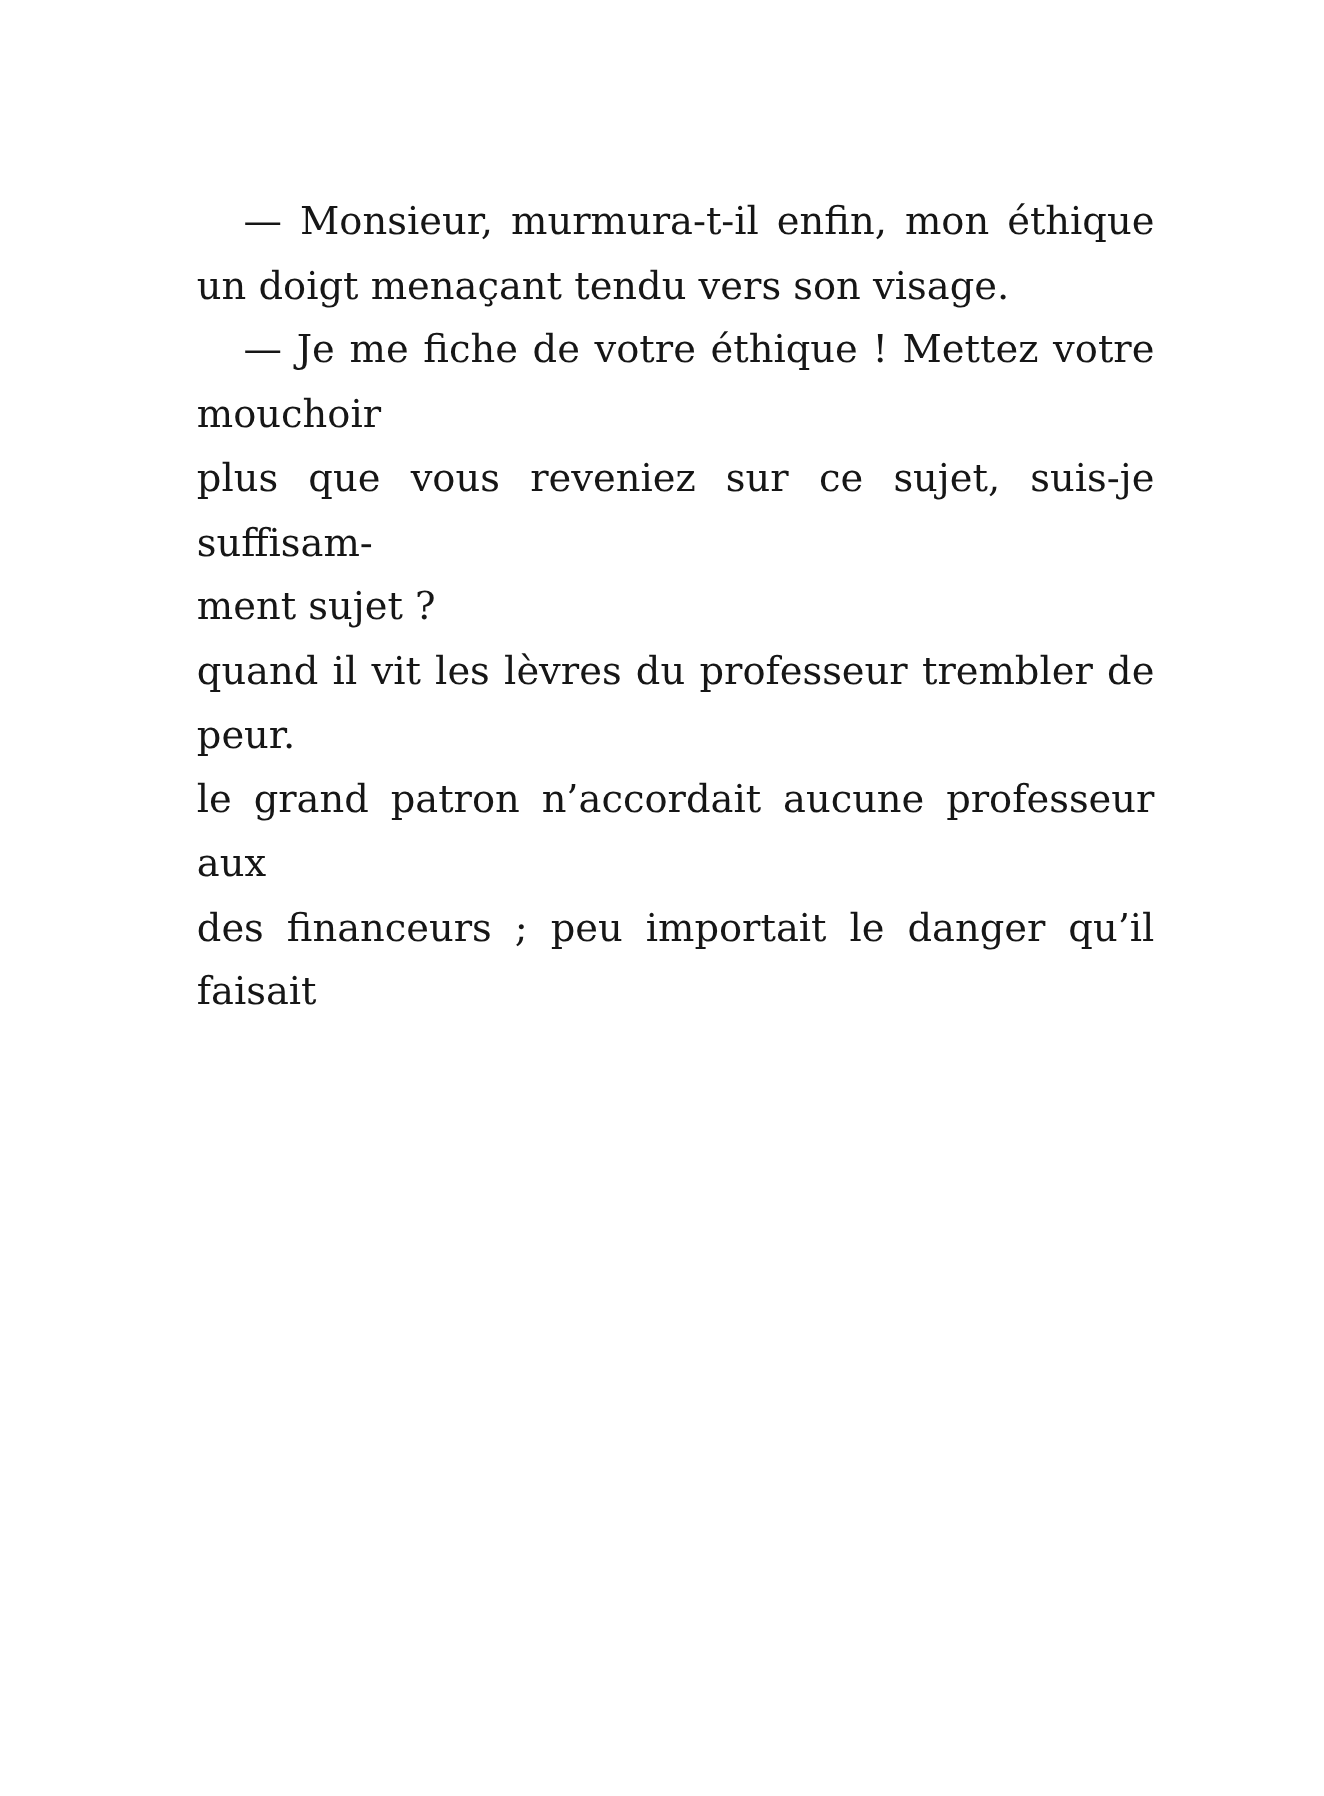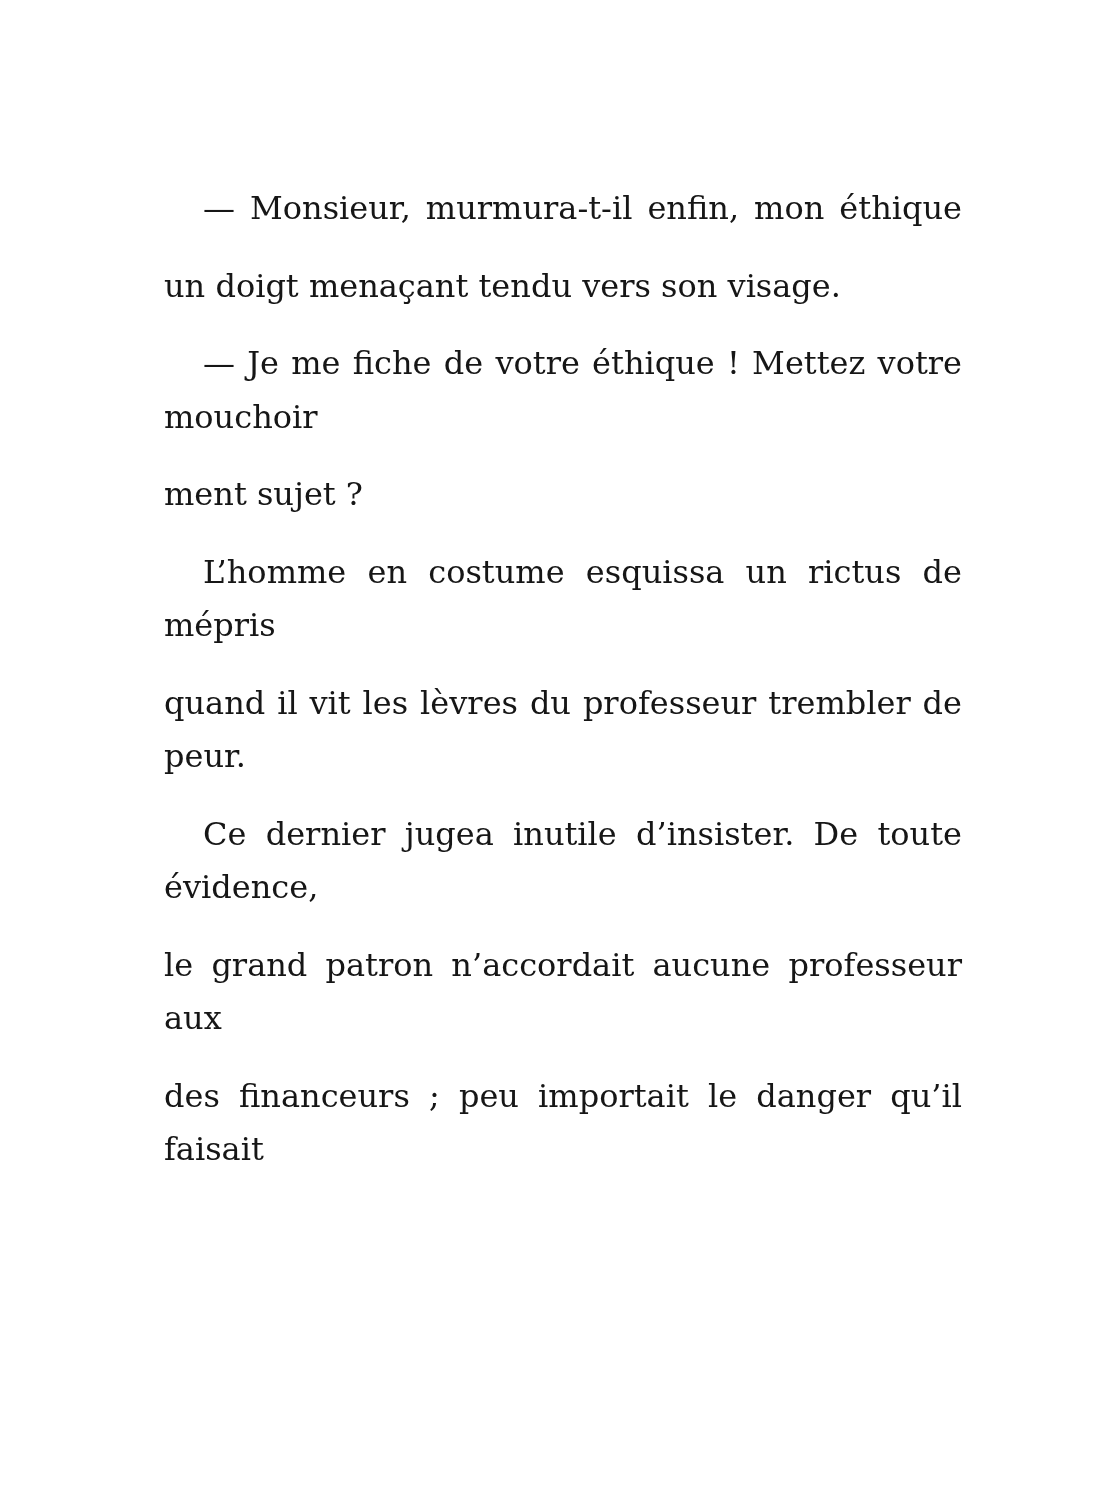--- a/index.html
+++ b/index.html
@@ -32,21 +32,20 @@
     color: #161616;
   }
   .paragraph {
     margin: 0;
     padding: 0;
   }
   .line {
     text-align: justify;
     text-align-last: justify;
     white-space: normal;
-    margin-top: 24px;
   }
   .line.last {
     text-align-last: left;
   }
   .line.first {
     text-indent: 39px;
   }
 </style>
 </head>
 <body>
@@ -54,25 +53,24 @@
 <div class="page">
   <div class="text-block">
       <div class="paragraph">
         <div class="line first">— Monsieur, murmura-t-il enfin, mon éthique</div>
       </div>
       <div class="paragraph">
         <div class="line last">un doigt menaçant tendu vers son visage.</div>
       </div>
       <div class="paragraph">
         <div class="line first">— Je me fiche de votre éthique ! Mettez votre mouchoir</div>
+        <div class="line">plus que vous reveniez sur ce sujet, suis-je suffisam-</div>
         <div class="line last">ment sujet ?</div>
       </div>
       <div class="paragraph">
-        <div class="line first">L’homme en costume esquissa un rictus de mépris</div>
         <div class="line last">quand il vit les lèvres du professeur trembler de peur.</div>
       </div>
       <div class="paragraph">
-        <div class="line first">Ce dernier jugea inutile d’insister. De toute évidence,</div>
         <div class="line">le grand patron n’accordait aucune professeur aux</div>
         <div class="line">des financeurs ; peu importait le danger qu’il faisait</div>
       </div>
     </div>
 </div>
 
 </body></html>

